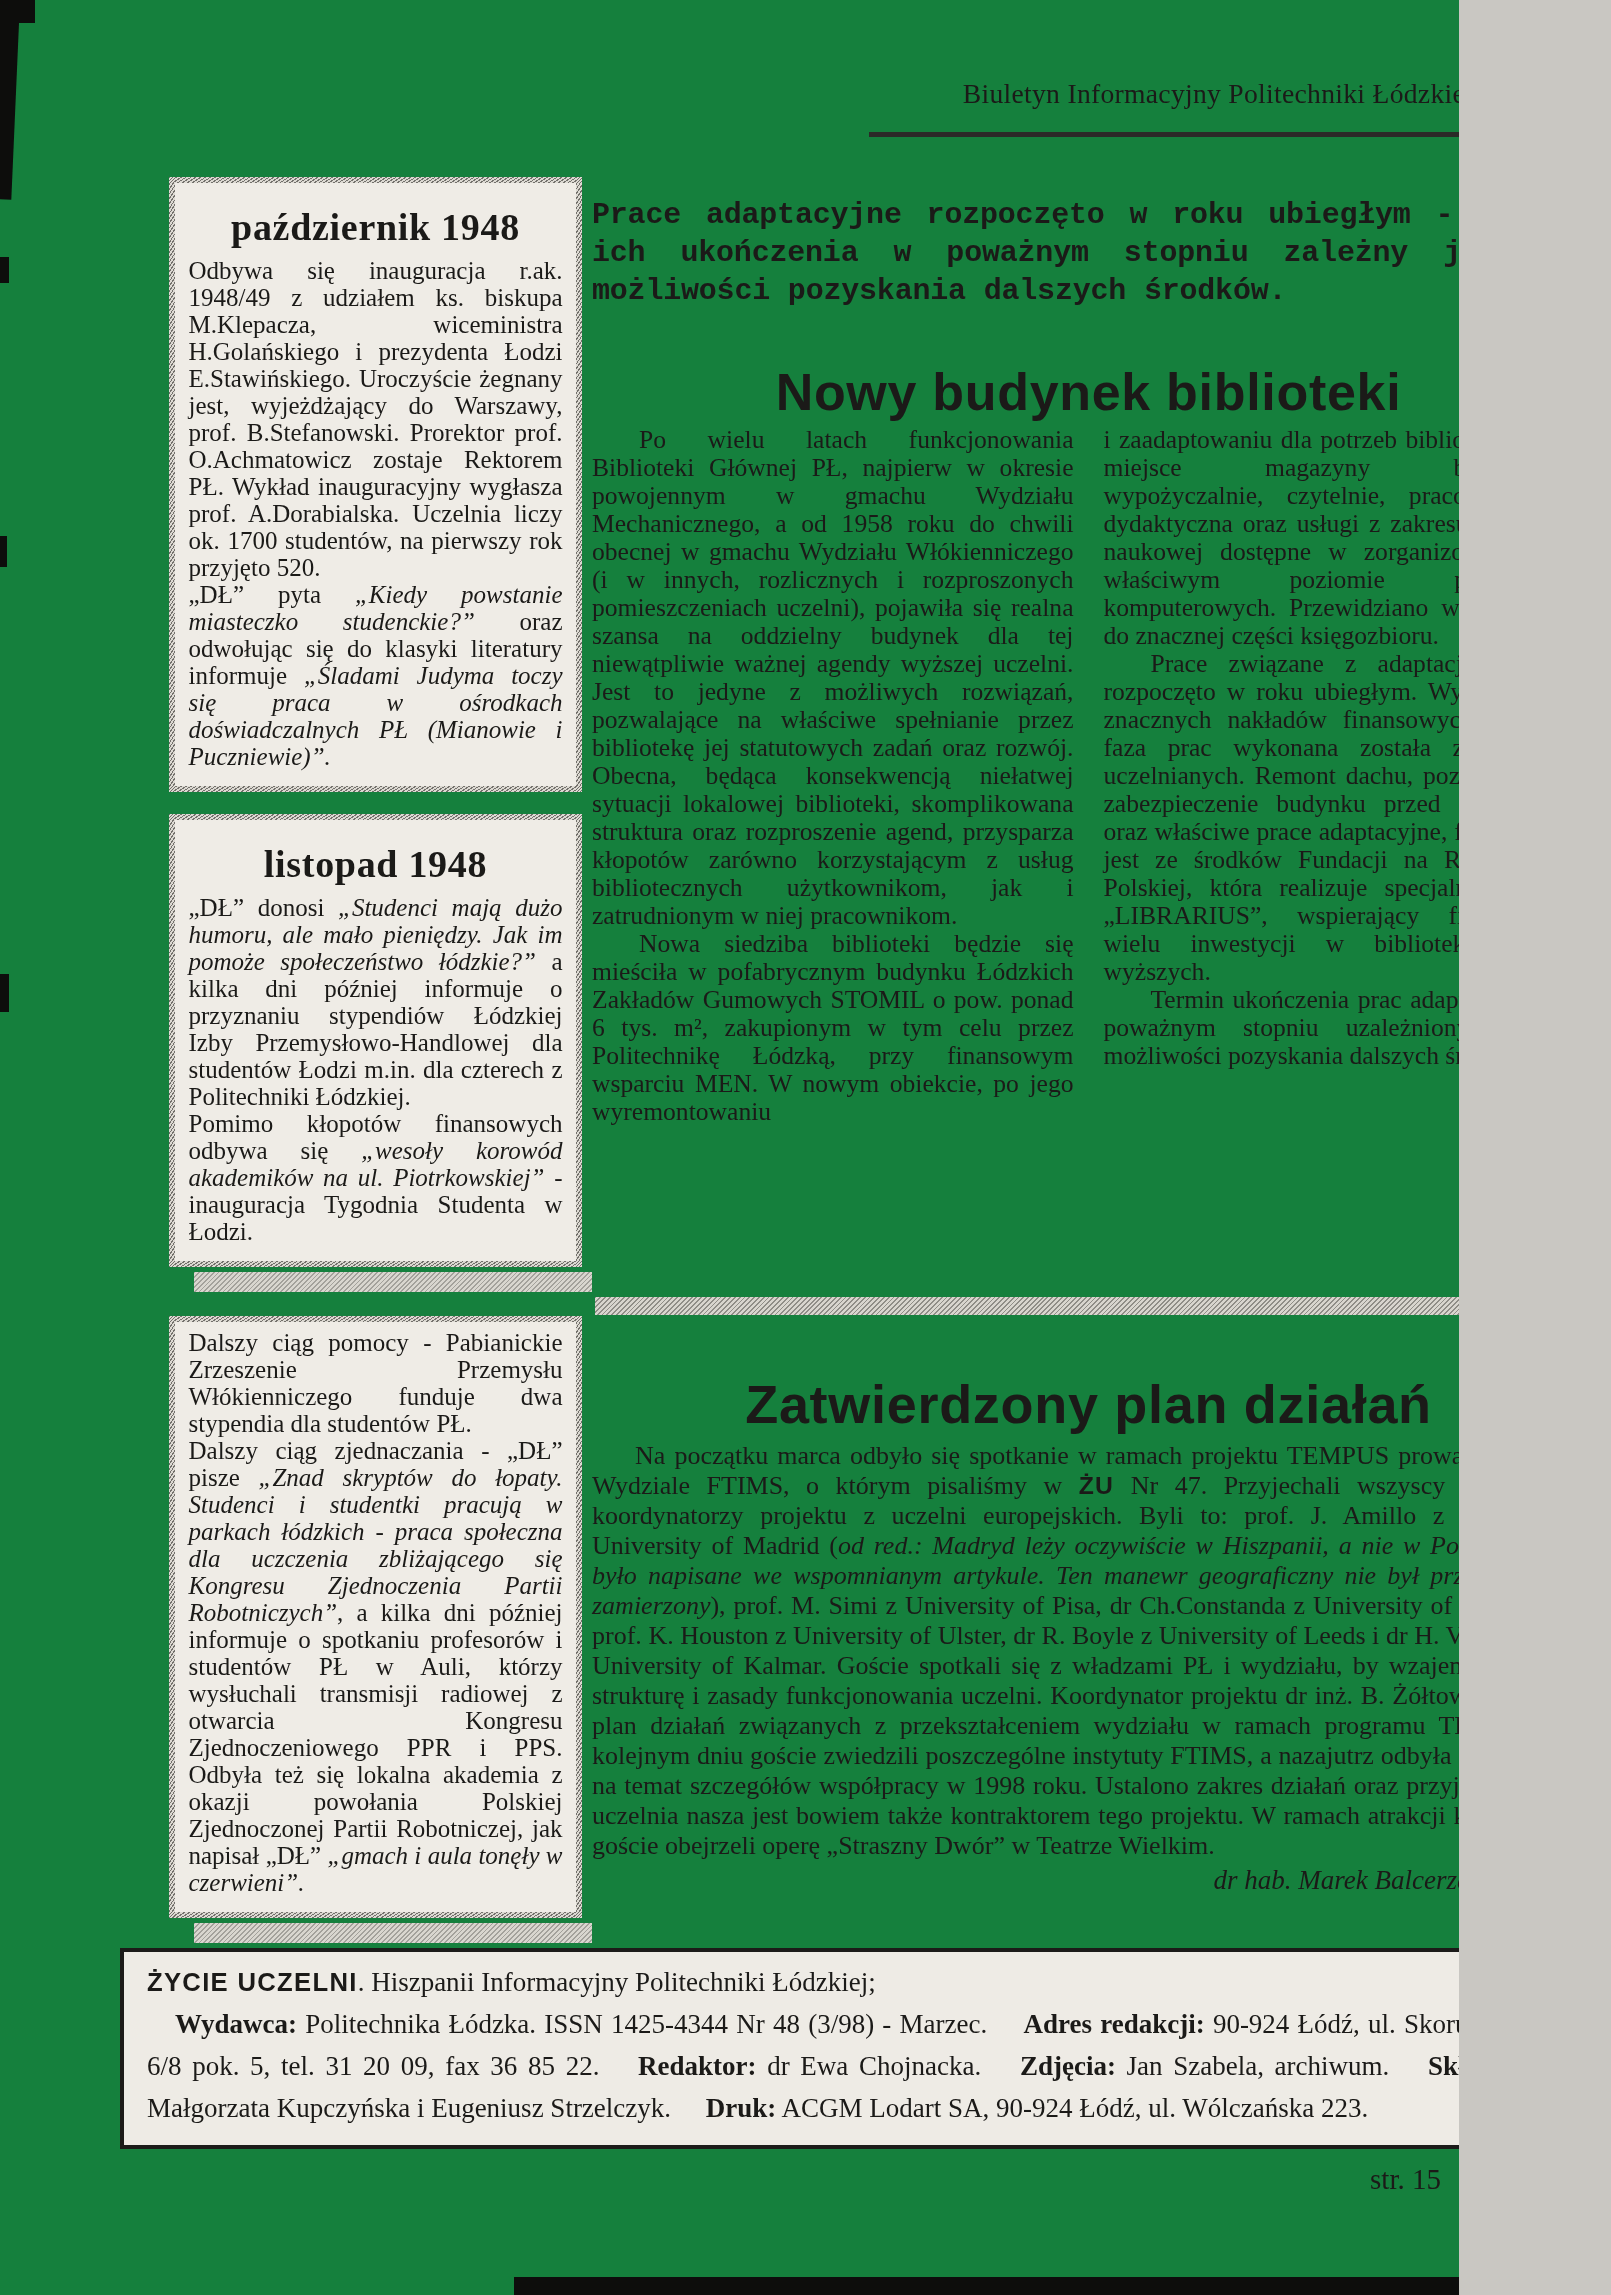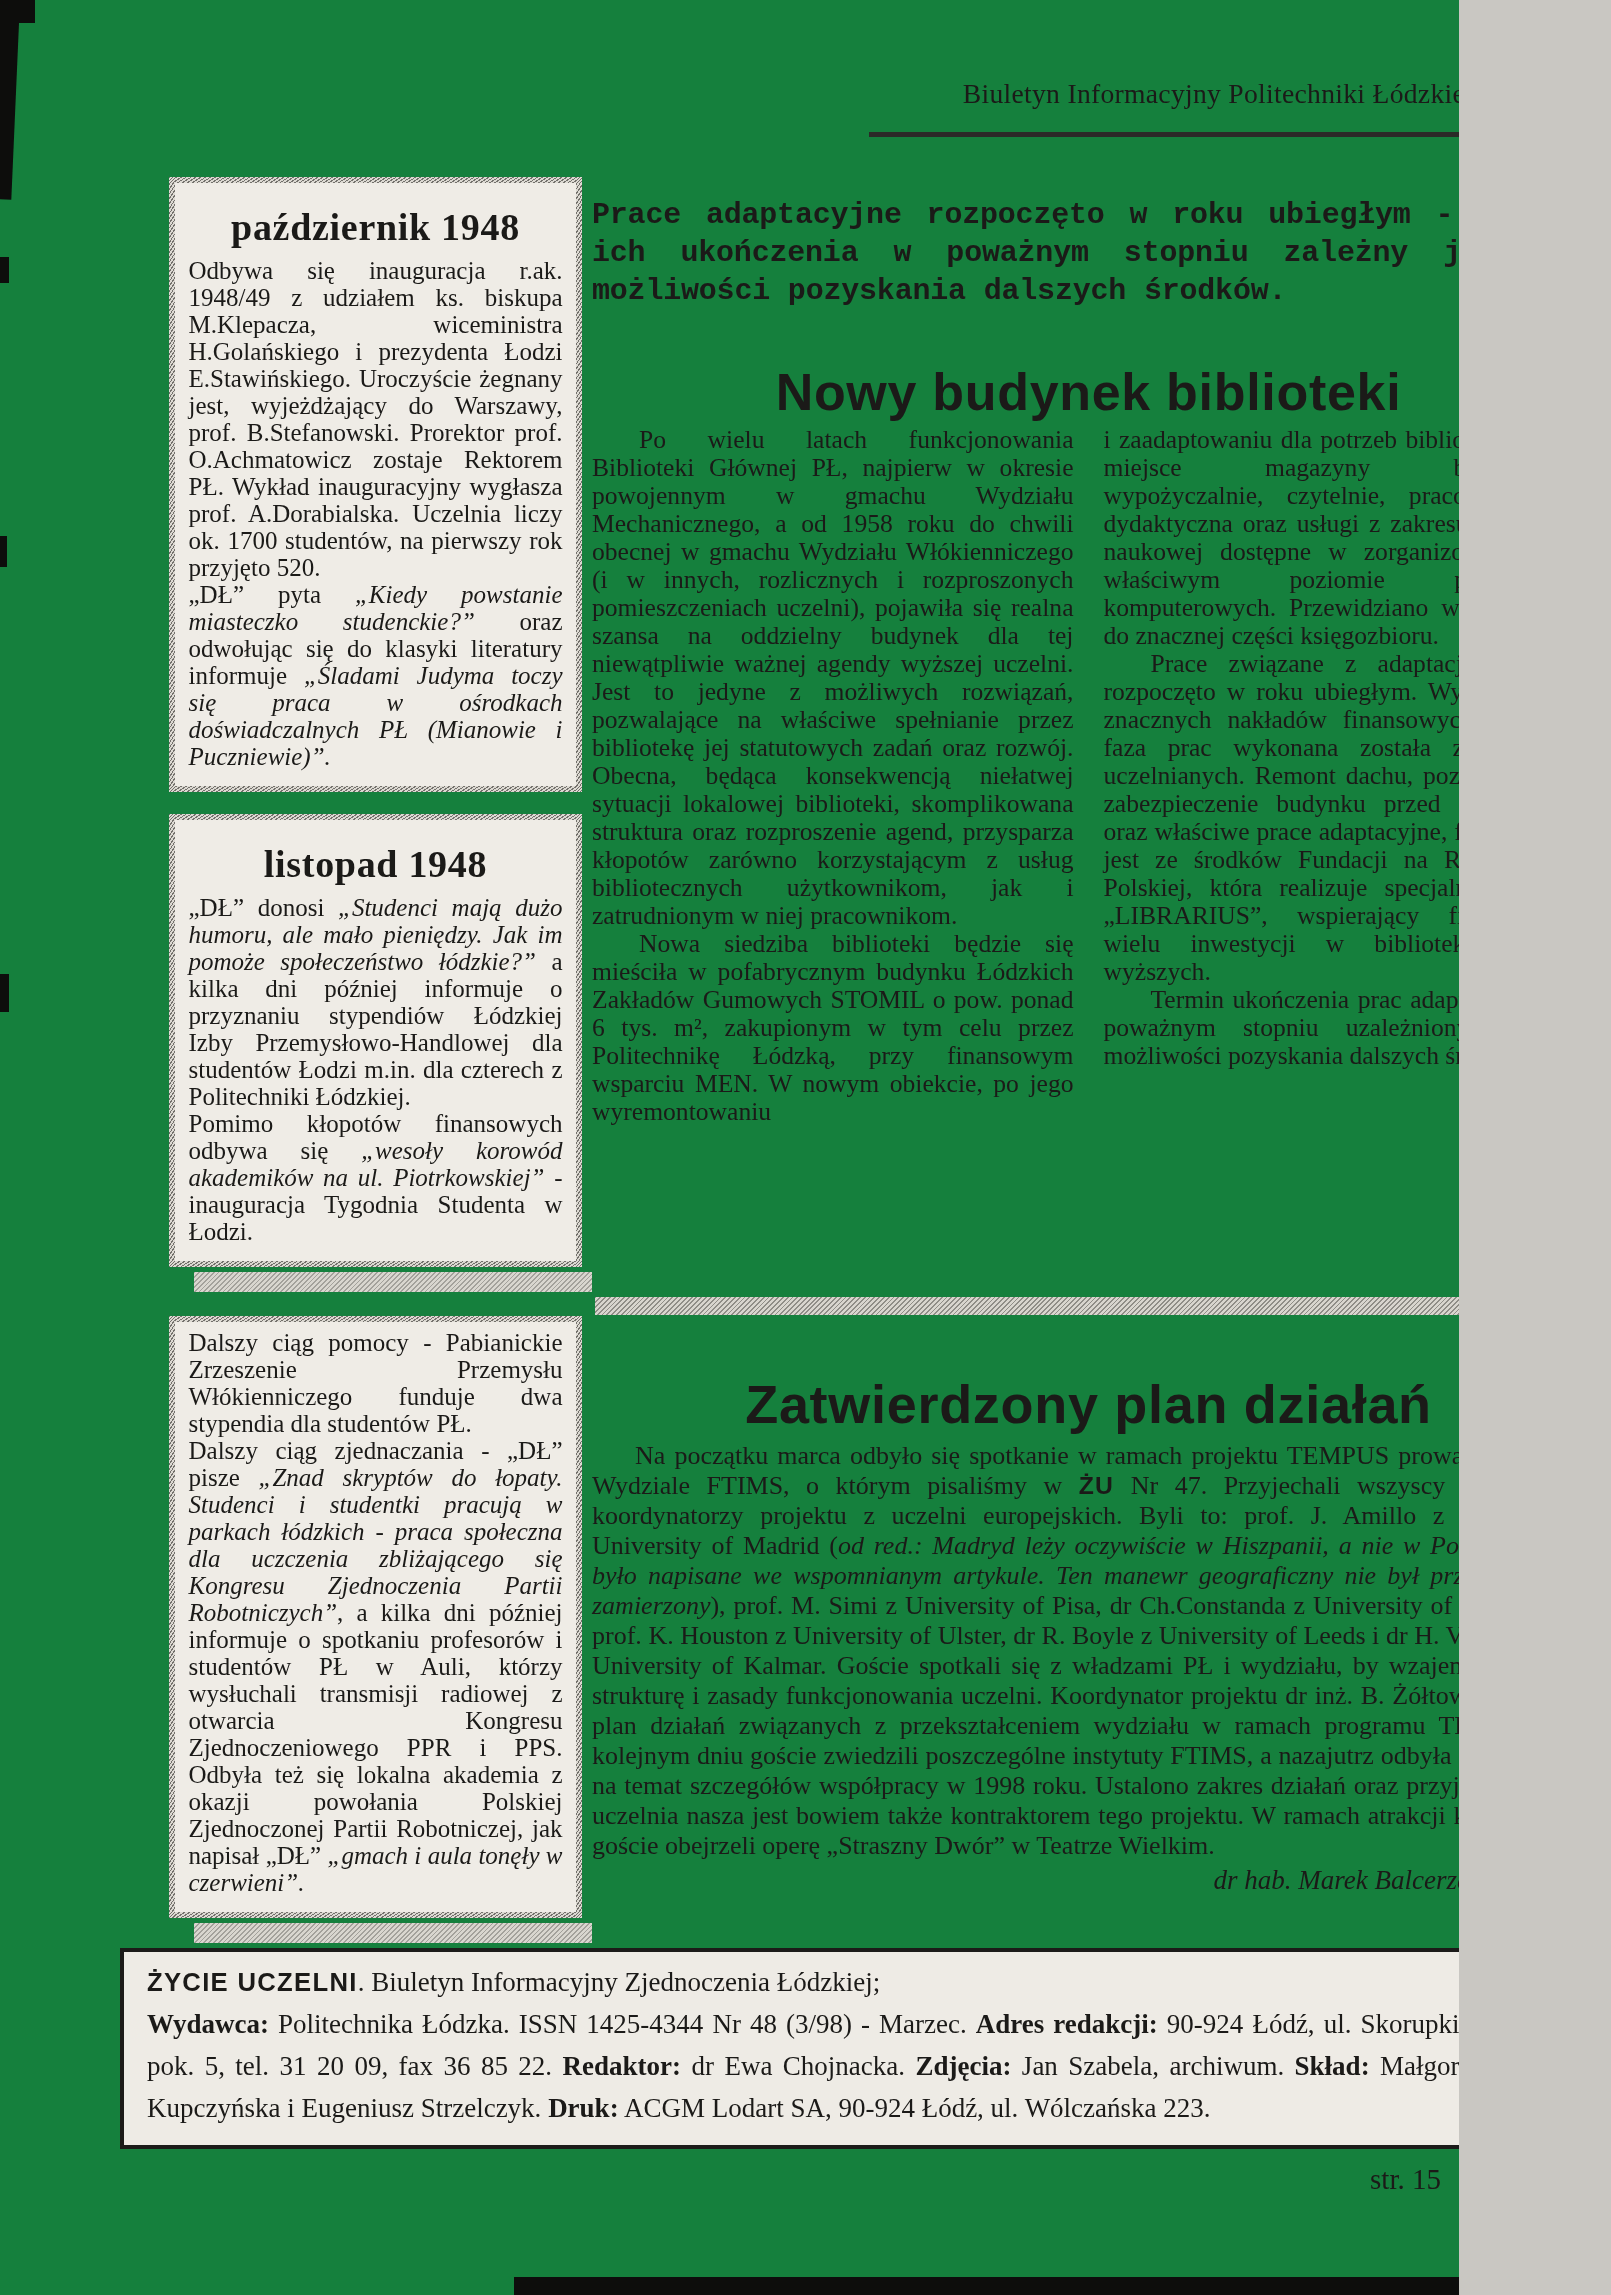--- a/index.html
+++ b/index.html
@@ -36,21 +36,21 @@
         line-height:30px;text-align:justify;}
   .article2 p{margin:0;text-indent:43px;}
   .signature{margin-top:4px;text-align:right;font-style:italic;font-size:27px;text-indent:0;}
   
   .footer{position:absolute;left:120px;top:1948px;width:1410px;box-sizing:border-box;
         border:4px solid #1c1b19;padding:9.4px 23px 16px;font-size:27px;line-height:42px;background:#eeebe5;}
   .footer .fbody{text-align:justify;}
   .pagenum{position:absolute;left:1318px;top:2163px;width:175px;text-align:center;font-size:29px;}
   
   .seg-i{font-style:italic;}
-  .seg-b{font-weight:bold;}
+  .seg-b{font-weight:bold;margin-left:28px;}
   .seg-logo{font-family:"Liberation Sans","DejaVu Sans",sans-serif;font-weight:bold;
         letter-spacing:1.3px;font-size:.95em;}
   
   .art{position:absolute;background:#0d0d0c;}
   .art-tl-a{left:0;top:0;width:20px;height:199px;transform:rotate(2.5deg);transform-origin:top left;}
   .art-tl-b{left:0;top:0;width:35px;height:23px;}
   .art-tick1{left:0;top:257px;width:8.7px;height:25.6px;}
   .art-tick2{left:0;top:536px;width:7.4px;height:31px;}
   .art-tick3{left:0;top:974px;width:8.7px;height:38px;}
   .art-bottom{left:514px;top:2277px;width:1098px;height:18px;}
@@ -104,20 +104,20 @@
 
   <div class="separator"></div>
 
   <h1 class="headline headline2">Zatwierdzony plan działań</h1>
   <div class="article2">
     <p><span>Na początku marca odbyło się spotkanie w ramach projektu TEMPUS prowadzonego na Wydziale FTIMS, o którym pisaliśmy w </span><span class="seg-logo">ŻU</span><span> Nr 47. Przyjechali wszyscy partnerzy - koordynatorzy projektu z uczelni europejskich. Byli to: prof. J. Amillo z Polytechnik University of Madrid (</span><span class="seg-i">od red.: Madryd leży oczywiście w Hiszpanii, a nie w Portugalii, jak było napisane we wspomnianym artykule. Ten manewr geograficzny nie był przez redakcję zamierzony</span><span>), prof. M. Simi z University of Pisa, dr Ch.Constanda z University of Strathclyde, prof. K. Houston z University of Ulster, dr R. Boyle z University of Leeds i dr H. Veenhuizen z University of Kalmar. Goście spotkali się z władzami PŁ i wydziału, by wzajemnie poznać strukturę i zasady funkcjonowania uczelni. Koordynator projektu dr inż. B. Żółtowski omówił plan działań związanych z przekształceniem wydziału w ramach programu TEMPUS. W kolejnym dniu goście zwiedzili poszczególne instytuty FTIMS, a nazajutrz odbyła się dyskusja na temat szczegółów współpracy w 1998 roku. Ustalono zakres działań oraz przyjęto budżet - uczelnia nasza jest bowiem także kontraktorem tego projektu. W ramach atrakcji kulturalnych goście obejrzeli operę „Straszny Dwór” w Teatrze Wielkim.</span></p>
     <div class="signature">dr hab. Marek Balcerzak, prof. PŁ</div>
   </div>
 
   <div class="footer">
-    <div class="l1"><span class="seg-logo">ŻYCIE UCZELNI</span><span>. Biuletyn Informacyjny Zjednoczenia Łódzkiej;</span></div>
+    <div class="l1"><span class="seg-logo">ŻYCIE UCZELNI</span><span>. Hiszpanii Informacyjny Politechniki Łódzkiej;</span></div>
     <div class="fbody"><span class="seg-b">Wydawca:</span><span> Politechnika Łódzka. ISSN 1425-4344 Nr 48 (3/98) - Marzec. </span><span class="seg-b">Adres redakcji:</span><span> 90-924 Łódź, ul. Skorupki 6/8 pok. 5, tel. 31 20 09, fax 36 85 22. </span><span class="seg-b">Redaktor:</span><span> dr Ewa Chojnacka. </span><span class="seg-b">Zdjęcia:</span><span> Jan Szabela, archiwum. </span><span class="seg-b">Skład:</span><span> Małgorzata Kupczyńska i Eugeniusz Strzelczyk. </span><span class="seg-b">Druk:</span><span> ACGM Lodart SA, 90-924 Łódź, ul. Wólczańska 223.</span></div>
   </div>
 
   <div class="pagenum">str. 15</div>
 
 </div>
 
 
 </body></html>

